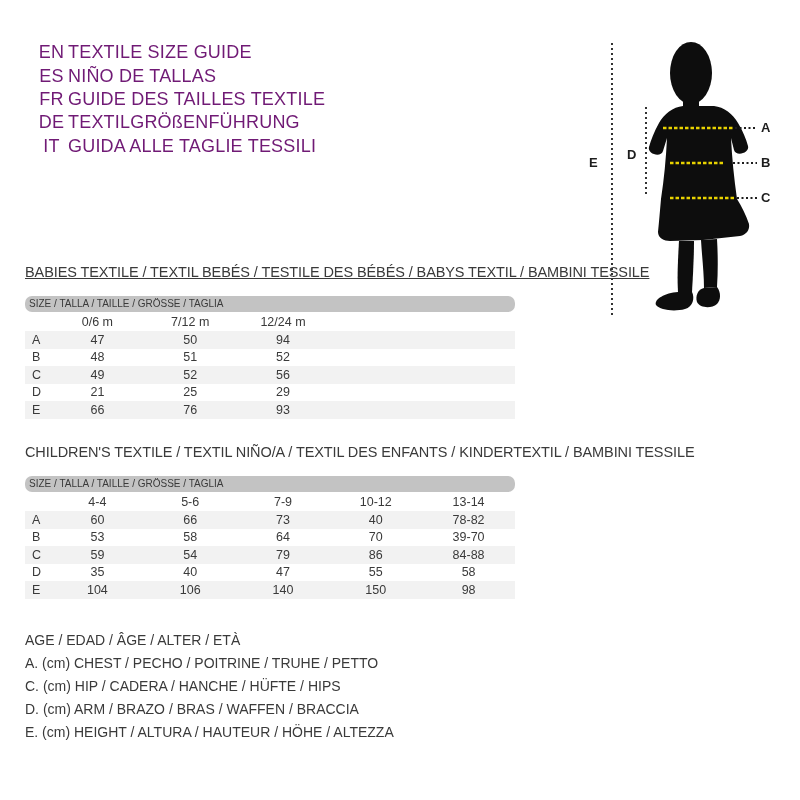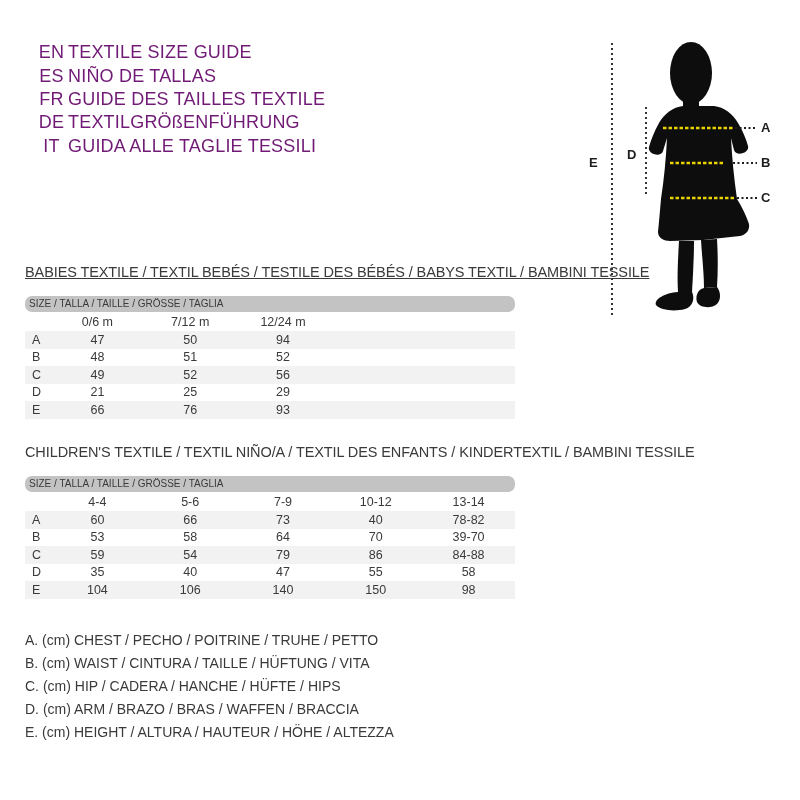--- a/index.html
+++ b/index.html
@@ -242,20 +242,20 @@
         <td>104</td>
         <td>106</td>
         <td>140</td>
         <td>150</td>
         <td>98</td>
       </tr>
     </tbody>
   </table>
 
   <div class="legend">
+    <div class="legend-line">AGE / EDAD / ÂGE / ALTER / ETÀ</div>
     <div class="legend-line">A. (cm) CHEST / PECHO / POITRINE / TRUHE / PETTO</div>
-    <div class="legend-line">B. (cm) WAIST / CINTURA / TAILLE / HÜFTUNG / VITA</div>
     <div class="legend-line">C. (cm) HIP / CADERA / HANCHE / HÜFTE / HIPS</div>
     <div class="legend-line">D. (cm) ARM / BRAZO / BRAS / WAFFEN / BRACCIA</div>
     <div class="legend-line">E. (cm) HEIGHT / ALTURA / HAUTEUR / HÖHE / ALTEZZA</div>
   </div>
 
 </div>
 
 </body></html>

